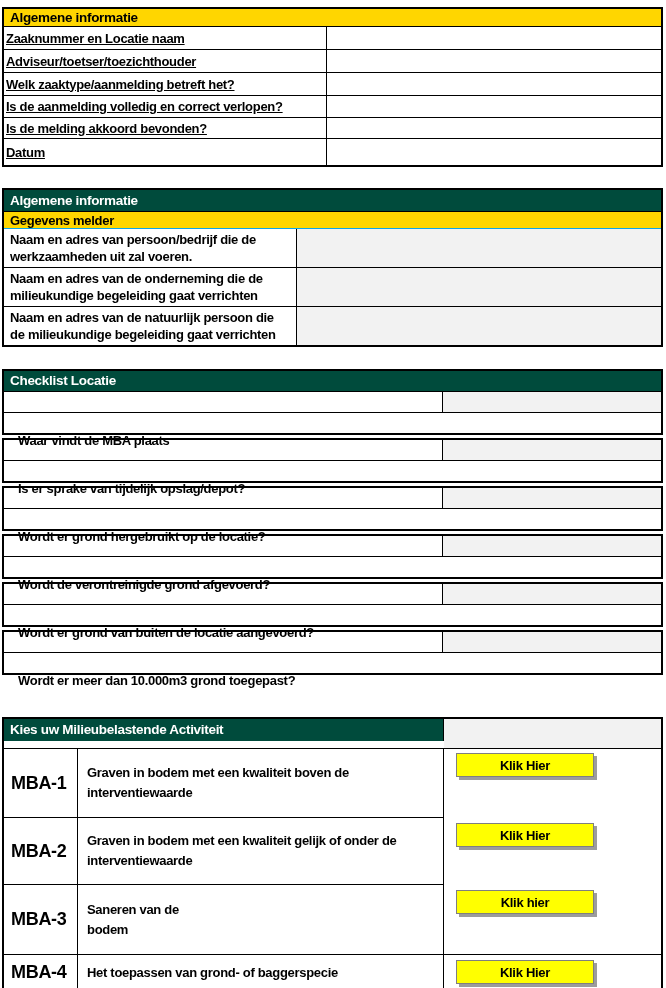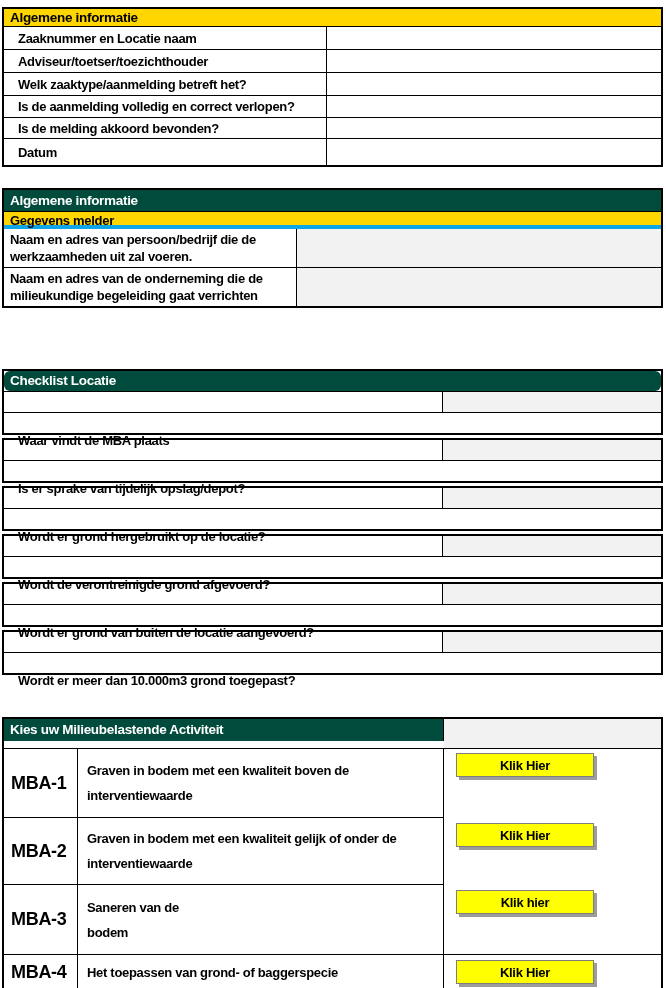--- a/index.html
+++ b/index.html
@@ -9,28 +9,28 @@
     font-family:"Liberation Sans", sans-serif; font-weight:bold; color:#000;
     overflow:hidden; letter-spacing:-0.3px;
   }
   .section { position:absolute; left:2px; width:661px; }
 
   
   .s1 { top:7px; border:2px solid #000; }
   .hdr-yellow { height:18px; line-height:18px; padding-left:6px; font-size:13.5px; border-bottom:1px solid #000; }
   .s1 .frow { display:flex; border-bottom:1px solid #000; }
   .s1 .frow:last-child { border-bottom:none; }
-  .s1 .flabel { width:323px; border-right:1px solid #000; display:flex; align-items:center; padding-left:14px; font-size:13px; }
+  .s1 .flabel { width:323px; border-right:1px solid #000; display:flex; align-items:center; padding-left:2px; font-size:13px;text-decoration:underline; }
   .s1 .fvalue { flex:1; background:#fff; }
   .h23{height:23px}.h22{height:22px}.h21{height:21px}.h26{height:26px}
 
   
   .s2 { top:188px; border:2px solid #000; }
   .hdr-green { height:22px; line-height:22px; padding-left:6px; font-size:13.5px; color:#fff; border-bottom:1px solid #000; }
-  .hdr-sub { height:17px; line-height:17px; padding-left:6px; font-size:13px; border-bottom:4px solid #0ea5e9; }
+  .hdr-sub { height:17px; line-height:17px; padding-left:6px; font-size:13px; border-bottom:1px solid #0ea5e9; }
   .s2 .frow { display:flex; border-bottom:1px solid #000; }
   .s2 .frow:last-child { border-bottom:none; }
   .s2 .flabel { width:293px; border-right:1px solid #000; display:flex; align-items:center; padding-left:6px; font-size:13px; line-height:17px; white-space:pre-line; height:38px; }
   .s2 .fvalue { flex:1; }
 
   
   .s3 { top:369px; }
   .s3-headbox { border:2px solid #000; border-bottom:none; }
   .s3 .hdr-green { height:20px; line-height:20px; border-bottom:none; }
   .qgroup { border:2px solid #000; margin-bottom:3px; }
@@ -42,21 +42,21 @@
   .total-label { flex:1; display:flex; align-items:center; padding-left:6px; font-size:13.5px; }
   .total-value { width:219px; border-left:1px solid #000; display:flex; align-items:center; justify-content:center; font-size:13px; }
 
   
   .s4 { top:717px; border:2px solid #000; }
   .s4-headrow { display:flex; height:30px; border-bottom:1px solid #000; }
   .s4 .hdr-green { flex:none; width:440px; border-bottom:none; border-right:1px solid #000; }
   .s4-headspacer { flex:1; }
   .mba-row { display:flex; }
   .mba-code { width:74px; border-right:1px solid #000; display:flex; align-items:center; padding-left:7px; font-size:18px; }
-  .mba-desc { width:366px; border-right:1px solid #000; display:flex; align-items:center; padding-left:9px; font-size:13px; line-height:25px; white-space:pre-line; }
+  .mba-desc { width:366px; border-right:1px solid #000; display:flex; align-items:center; padding-left:9px; font-size:13px; line-height:20px; white-space:pre-line; }
   .mba-btncell { flex:1; position:relative; background:#fff; }
   .rb .mba-code, .rb .mba-desc { border-bottom:1px solid #000; }
   .rbfull { border-bottom:1px solid #000; }
   .r1{height:69px}.r2{height:67px}.r3{height:70px}.r4{height:35px}
   .kbtn {
     position:absolute; left:12px; top:4px; width:138px; height:24px;
     border:1px solid #7f7f7f; box-shadow:3px 3px 0 #9c9c9c;
     display:flex; align-items:center; justify-content:center;
     font-family:"Liberation Sans", sans-serif; font-weight:bold; font-size:13px; color:#000;
     cursor:pointer; letter-spacing:-0.3px;
@@ -101,25 +101,30 @@
     <div class="frow">
       <div class="flabel">Naam en adres van persoon/bedrijf die de
 werkzaamheden uit zal voeren.</div>
       <div class="fvalue" style="background-color: rgb(242, 242, 242);"></div>
     </div>
     <div class="frow">
       <div class="flabel">Naam en adres van de onderneming die de
 milieukundige begeleiding gaat verrichten</div>
       <div class="fvalue" style="background-color: rgb(242, 242, 242);"></div>
     </div>
+    <div class="frow">
+      <div class="flabel">Naam en adres van de natuurlijk persoon die
+de milieukundige begeleiding gaat verrichten</div>
+      <div class="fvalue" style="background-color: rgb(242, 242, 242);"></div>
+    </div>
   </div>
 
   <div class="section s3">
     <div class="s3-headbox">
-      <div class="hdr-green" style="background-color: rgb(0, 75, 60); border-radius: 6px;">Checklist Locatie</div>
+      <div class="hdr-green" style="background-color: rgb(0, 75, 60);">Checklist Locatie</div>
     </div>
 
     <div class="qgroup" style="border-top-width:1px">
       <div class="qrow">
         <div class="qlabel">Waar vindt de MBA plaats</div>
         <div class="qvalue" style="background-color: rgb(242, 242, 242);"></div>
       </div>
       <div class="qnote"></div>
     </div>
 

